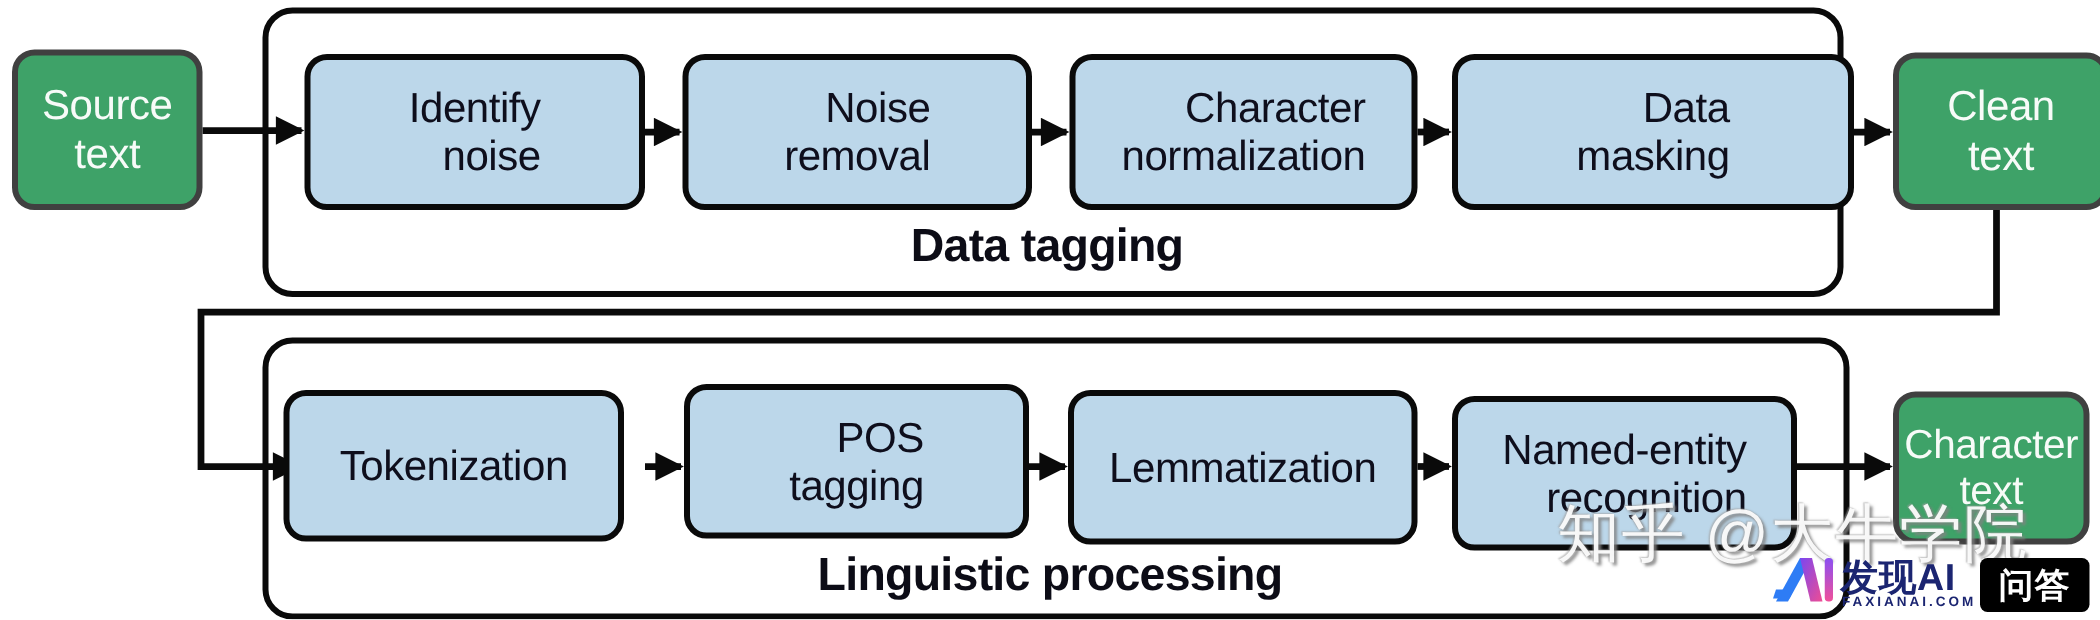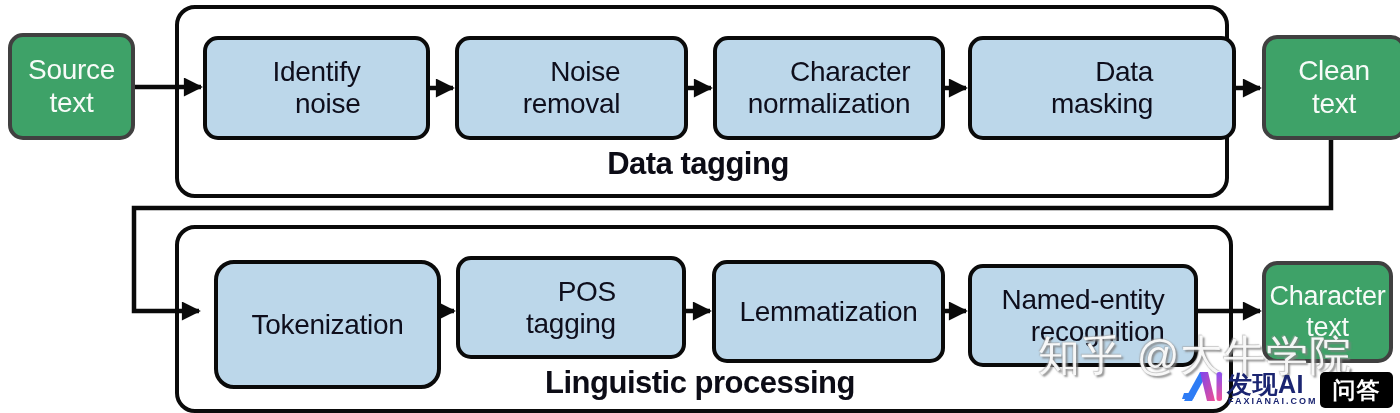--- a/index.html
+++ b/index.html
@@ -88,21 +88,21 @@
 
   <div class="step" style="left:203px;top:36px;width:227px;height:104px;">Identify
 noise</div>
   <div class="step" style="left:455px;top:36px;width:233px;height:104px;">Noise
 removal</div>
   <div class="step" style="left:713px;top:36px;width:232px;height:104px;">Character
 normalization</div>
   <div class="step" style="left:968px;top:36px;width:268px;height:104px;">Data
 masking</div>
 
-  <div class="step" style="left:214px;top:260px;width:227px;height:129px;border-radius:20px;">Tokenization</div>
+  <div class="step" style="left:189px;top:260px;width:227px;height:101px;">Tokenization</div>
   <div class="step" style="left:456px;top:256px;width:230px;height:103px;">POS
 tagging</div>
   <div class="step" style="left:712px;top:260px;width:233px;height:103px;">Lemmatization</div>
   <div class="step" style="left:968px;top:264px;width:230px;height:103px;">Named-entity
 recognition</div>
 
   <div class="watermark">知乎 @大牛学院</div>
 
   <div class="logo-bar">
     <svg class="logo-mark" width="40" height="31" viewBox="0 0 40 31">

